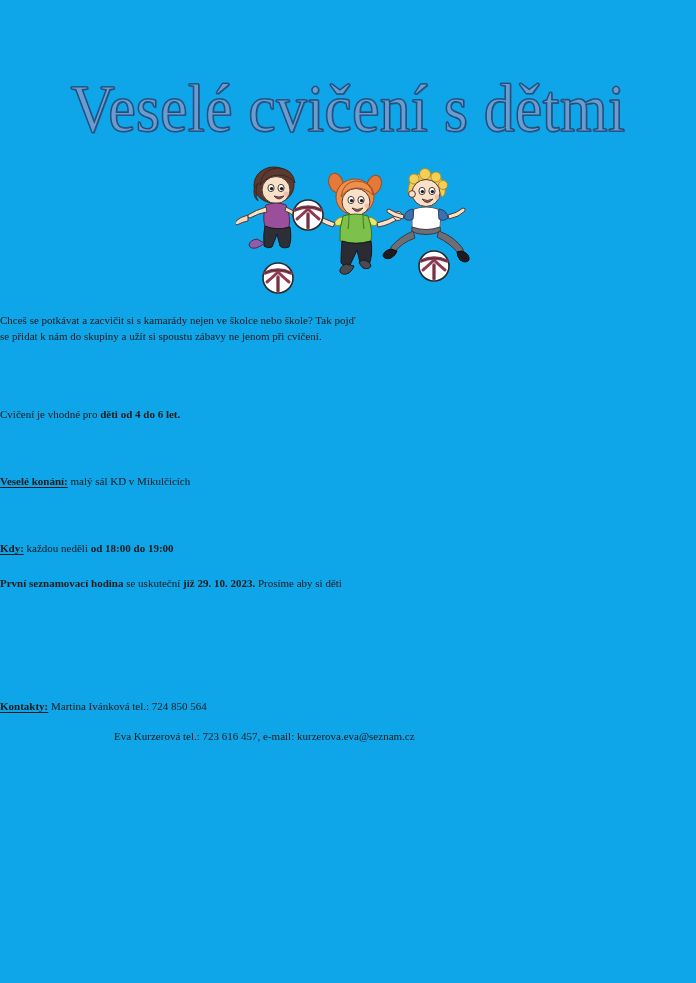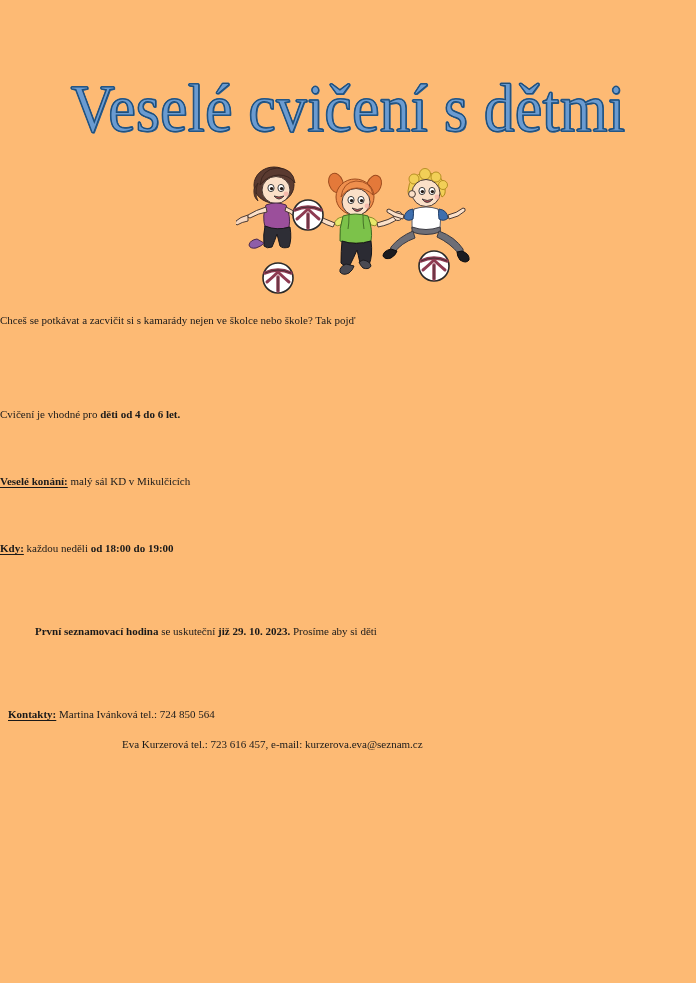--- a/index.html
+++ b/index.html
@@ -13,21 +13,21 @@
     height: 983px;
     position: relative;
     font-family: "Liberation Serif", "DejaVu Serif", serif;
     color: #1a1a1a;
     overflow: hidden;
   }
 
   .page {
     position: absolute;
     inset: 0;
-    background: #fdba74;
+    background: #0ea5e9;
   }
 
   
   .title-wrap {
     position: absolute;
     top: 74px;
     left: 0;
     width: 696px;
     text-align: center;
     line-height: 1;
@@ -69,21 +69,21 @@
     left: 60px;
     width: 600px;
     font-size: 11px;
     line-height: 1.42;
   }
   .blk { position: absolute; left: 0; width: 600px; }
   .b-intro   { top: 313px; width: 605px; }
   .b-age     { top: 407px; }
   .b-place   { top: 474px; }
   .b-when    { top: 541px; }
-  .b-first   { top: 624px; width: 602px; padding-left: 35px; }
+  .b-first   { top: 576px; width: 602px; }
   .b-contact { top: 699px; width: 610px; }
 
   .bold { font-weight: bold; }
   .bu   { font-weight: bold; text-decoration: underline; text-underline-offset: 2px; }
   .indent-line { display: block; padding-left: 114px; margin-top: 14px; }
   .line2 { display: block; }
 </style>
 </head>
 <body>
 
@@ -222,41 +222,42 @@
             <use href="#ball"></use>
           </g>
       </g>
     </svg>
   </div>
 
   <div class="body-text" style="position:static;">
 
     <p class="blk b-intro body-text" style="margin:0;">
       <span class="line2">Chceš se potkávat a zacvičit si s kamarády nejen ve školce nebo škole? Tak pojď</span>
+      <span class="line2">se přidat k nám do skupiny a užít si spoustu zábavy ne jenom při cvičení.</span>
     </p>
 
     <p class="blk b-age body-text" style="margin:0;">
       <span>Cvičení je vhodné pro </span><span class="bold">děti od 4 do 6 let.</span>
     </p>
 
     <p class="blk b-place body-text" style="margin:0;">
       <span class="bu">Veselé konání:</span><span> malý sál KD v Mikulčicích</span>
     </p>
 
     <p class="blk b-when body-text" style="margin:0;">
       <span class="bu">Kdy:</span><span> každou neděli </span><span class="bold">od 18:00 do 19:00</span>
     </p>
 
     <p class="blk b-first body-text" style="margin:0;">
       <span class="line2">
         <span class="bold">První seznamovací hodina</span><span> se uskuteční </span><span class="bold">již 29. 10. 2023.</span><span> Prosíme aby si děti</span>
       </span>
     </p>
 
-    <p class="blk b-contact body-text" style="margin:8px;">
+    <p class="blk b-contact body-text" style="margin:0;">
       <span class="line2">
         <span class="bu">Kontakty:</span><span> Martina Ivánková tel.: 724 850 564</span>
       </span>
       <span class="indent-line">Eva Kurzerová tel.: 723 616 457, e-mail: kurzerova.eva@seznam.cz</span>
     </p>
 
   </div>
 
 </div>
 

